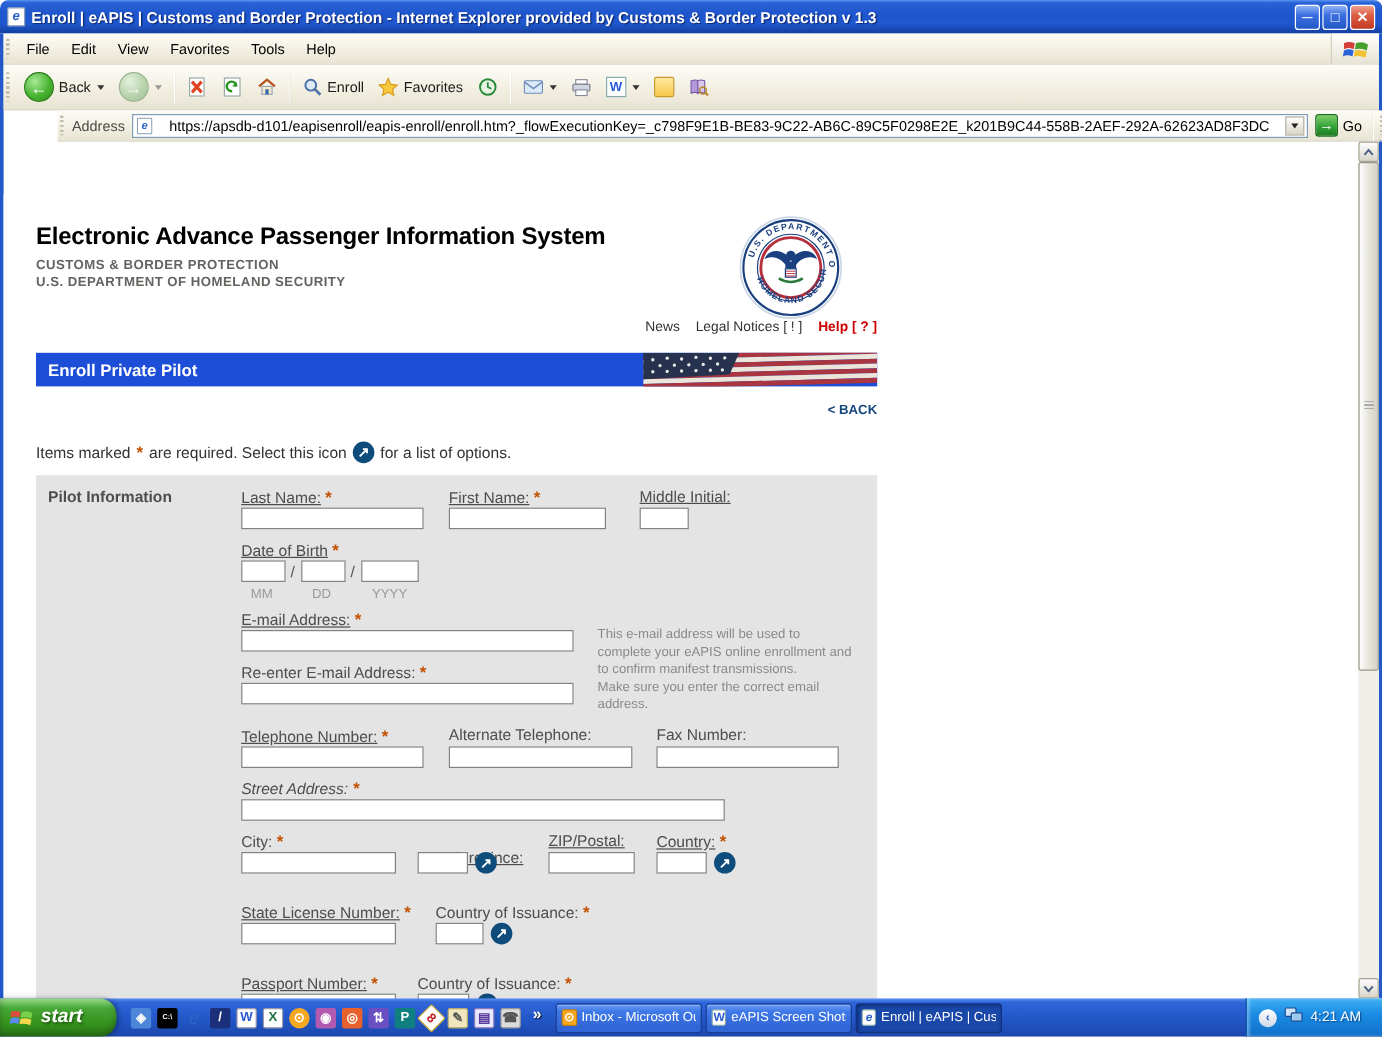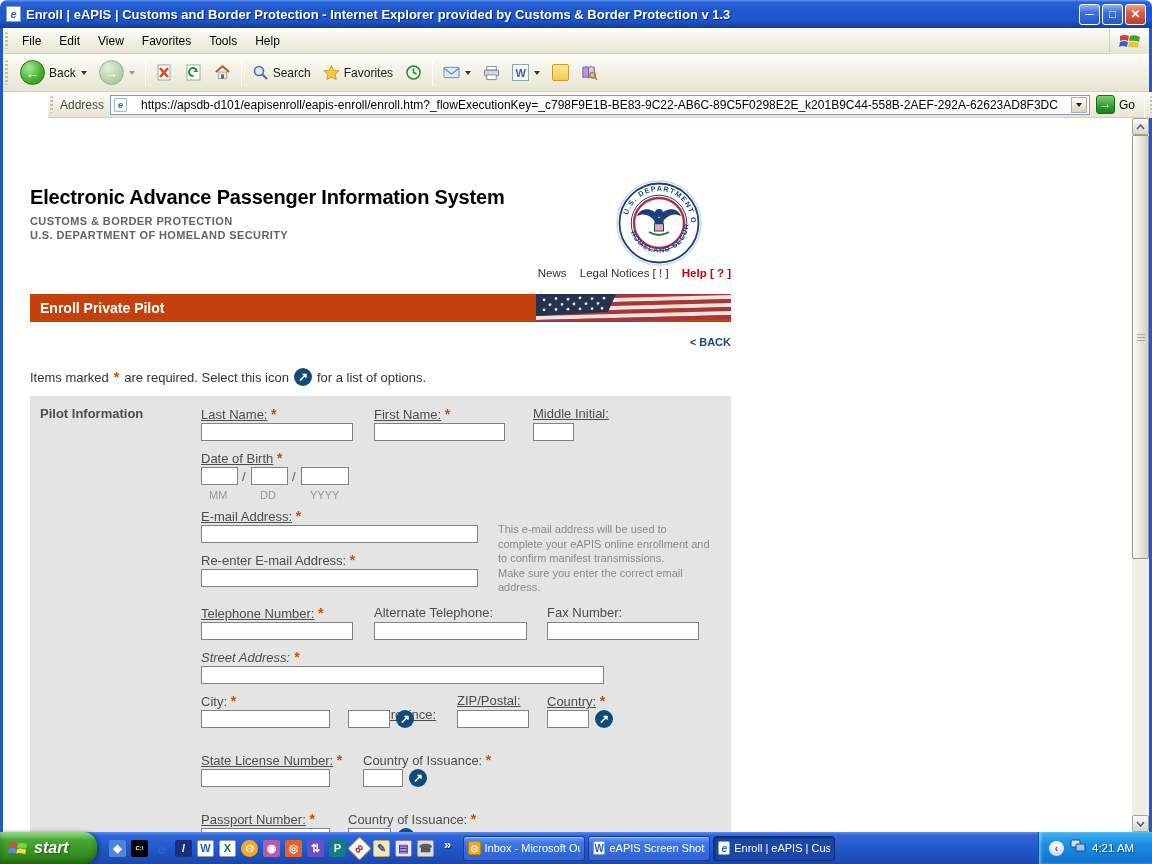--- a/index.html
+++ b/index.html
@@ -53,21 +53,21 @@
   .content{position:absolute;left:3px;top:118px;width:1146px;height:714px;background:#fff;overflow:hidden;margin-top:44px;}
   .winframe{position:absolute;top:28px;bottom:32px;left:0;width:3px;background:#2258c8;}
   .winframe.right{left:auto;right:0;}
 
   .app-title{position:absolute;left:27px;top:24px;font-size:20px;font-weight:bold;color:#000;letter-spacing:-0.2px;}
   .app-sub{position:absolute;left:27px;font-size:11px;font-weight:bold;color:#63635f;letter-spacing:0.4px;}
   .seal{position:absolute;left:613px;top:18px;}
   .utility{position:absolute;left:27px;top:105px;width:701px;text-align:right;font-size:11.5px;color:#333;}
   .utility span{margin-left:10px;}
   .utility .help{color:#cc0000;font-weight:bold;}
-  .banner{position:absolute;left:27px;top:132px;width:701px;height:28px;background:#c2410c;display:flex;align-items:center;}
+  .banner{position:absolute;left:27px;top:132px;width:701px;height:28px;background:#1d4ed8;display:flex;align-items:center;}
   .banner-title{color:#fff;font-weight:bold;font-size:14px;padding-left:10px;flex:1;}
   .backlink{position:absolute;left:27px;top:174px;width:701px;text-align:right;font-size:11px;font-weight:bold;color:#16477c;}
   .reqnote{position:absolute;left:27px;top:206px;font-size:13px;color:#333;display:flex;align-items:center;gap:5px;}
   .ast{color:#c35200;font-weight:bold;font-size:14px;}
   .opt-circle{display:inline-flex;width:18px;height:18px;border-radius:50%;background:#0e4d7b;color:#fff;
     align-items:center;justify-content:center;font-size:12px;font-weight:bold;}
 
   .graybox{position:absolute;left:27px;top:234px;width:701px;height:466px;background:#e4e4e4;}
   .flabel{position:absolute;font-size:13px;color:#4d4d4d;white-space:nowrap;}
   .flabel .u{text-decoration:underline;}
@@ -187,21 +187,21 @@
       </span>
     </span>
     <span class="sep"></span>
     <span class="tbtn">
       <span class="ico16">
         <svg width="17" height="17" viewBox="0 0 17 17">
             <circle cx="7" cy="7" r="4.5" fill="#dceaf8" stroke="#4a72a8" stroke-width="1.6"></circle>
             <line x1="10.5" y1="10.5" x2="15" y2="15" stroke="#4a72a8" stroke-width="2.2"></line>
           </svg>
       </span>
-      <span>Search</span>
+      <span>Enroll</span>
     </span>
     <span class="tbtn">
       <span class="ico16">
         <svg width="18" height="17" viewBox="0 0 18 17">
             <path d="M9 1 L11.3 6.2 L17 6.8 L12.8 10.6 L14 16 L9 13.2 L4 16 L5.2 10.6 L1 6.8 L6.7 6.2 Z" fill="#f8c83c" stroke="#d89a18"></path>
           </svg>
       </span>
       <span>Favorites</span>
     </span>
     <span class="tbtn">

